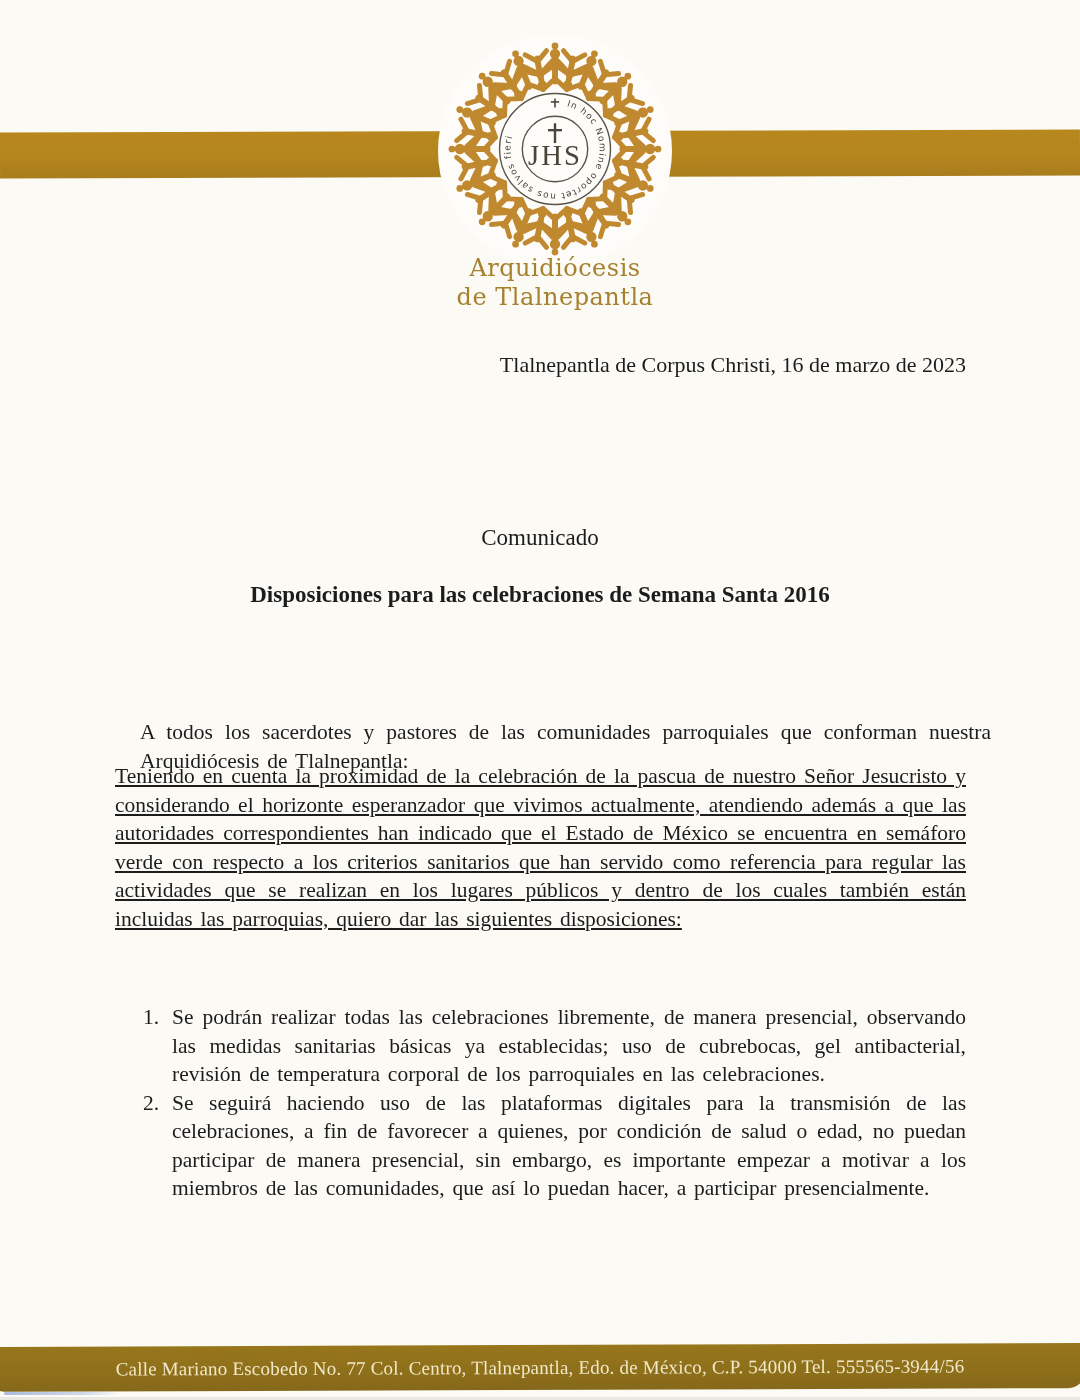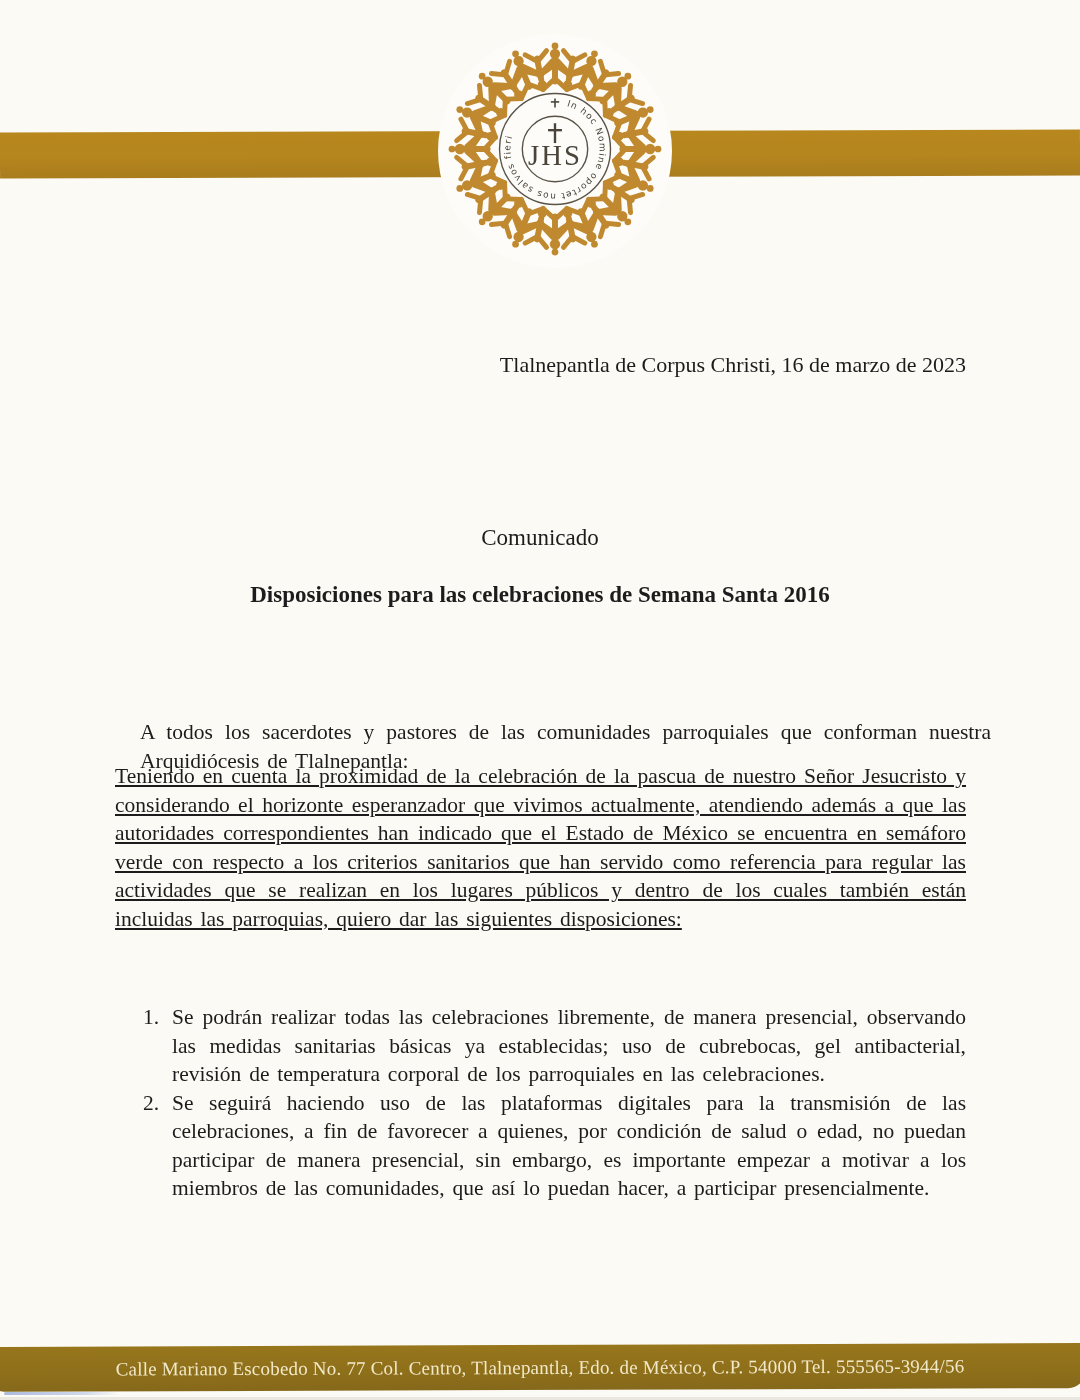--- a/index.html
+++ b/index.html
@@ -169,20 +169,22 @@
   </text>
 
   <g stroke="#4a443a" stroke-width="2.4">
     <path d="M110,84 v20"></path>
       <path d="M103,91 h14"></path>
   </g>
   <text x="110" y="126" text-anchor="middle" font-family="Liberation Serif, serif" font-size="29" letter-spacing="2" fill="#4a443a">JHS</text>
 </svg>
 
 <div class="abs org-name">
+  <div>Arquidiócesis</div>
+  <div>de Tlalnepantla</div>
 </div>
 
 <div class="abs dateline">Tlalnepantla de Corpus Christi, 16 de marzo de 2023</div>
 
 <div class="abs doc-title">Comunicado</div>
 <div class="abs doc-subtitle">Disposiciones para las celebraciones de Semana Santa 2016</div>
 
 <div class="abs body-text salutation">A todos los sacerdotes y pastores de las comunidades parroquiales que conforman nuestra Arquidiócesis de Tlalnepantla:</div>
 
 <div class="abs body-text intro">Teniendo en cuenta la proximidad de la celebración de la pascua de nuestro Señor Jesucristo y considerando el horizonte esperanzador que vivimos actualmente, atendiendo además a que las autoridades correspondientes han indicado que el Estado de México se encuentra en semáforo verde con respecto a los criterios sanitarios que han servido como referencia para regular las actividades que se realizan en los lugares públicos y dentro de los cuales también están incluidas las parroquias, quiero dar las siguientes disposiciones:</div>

